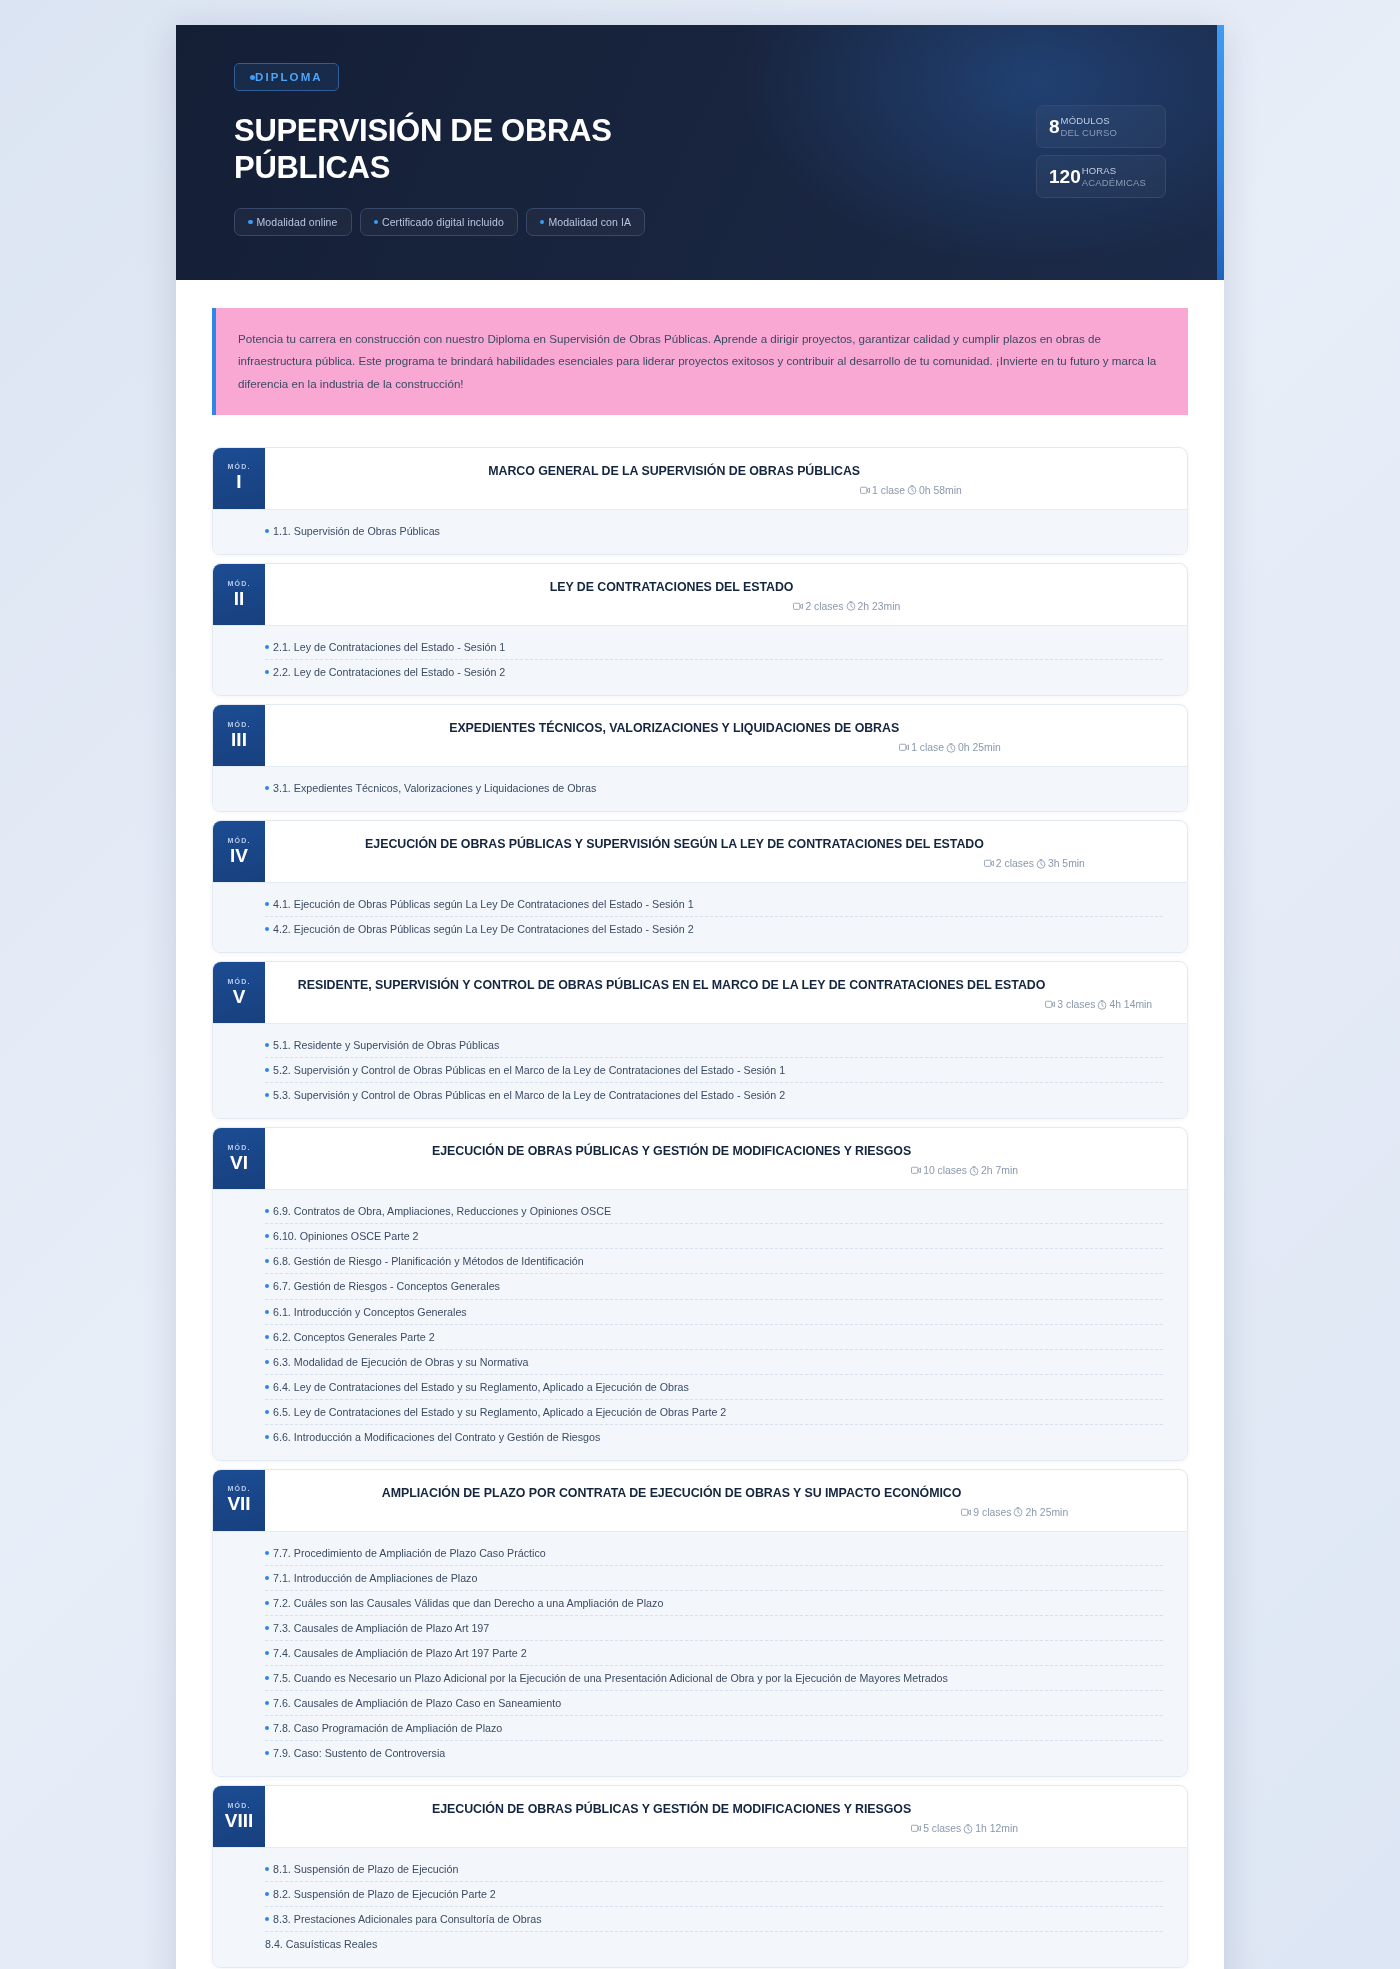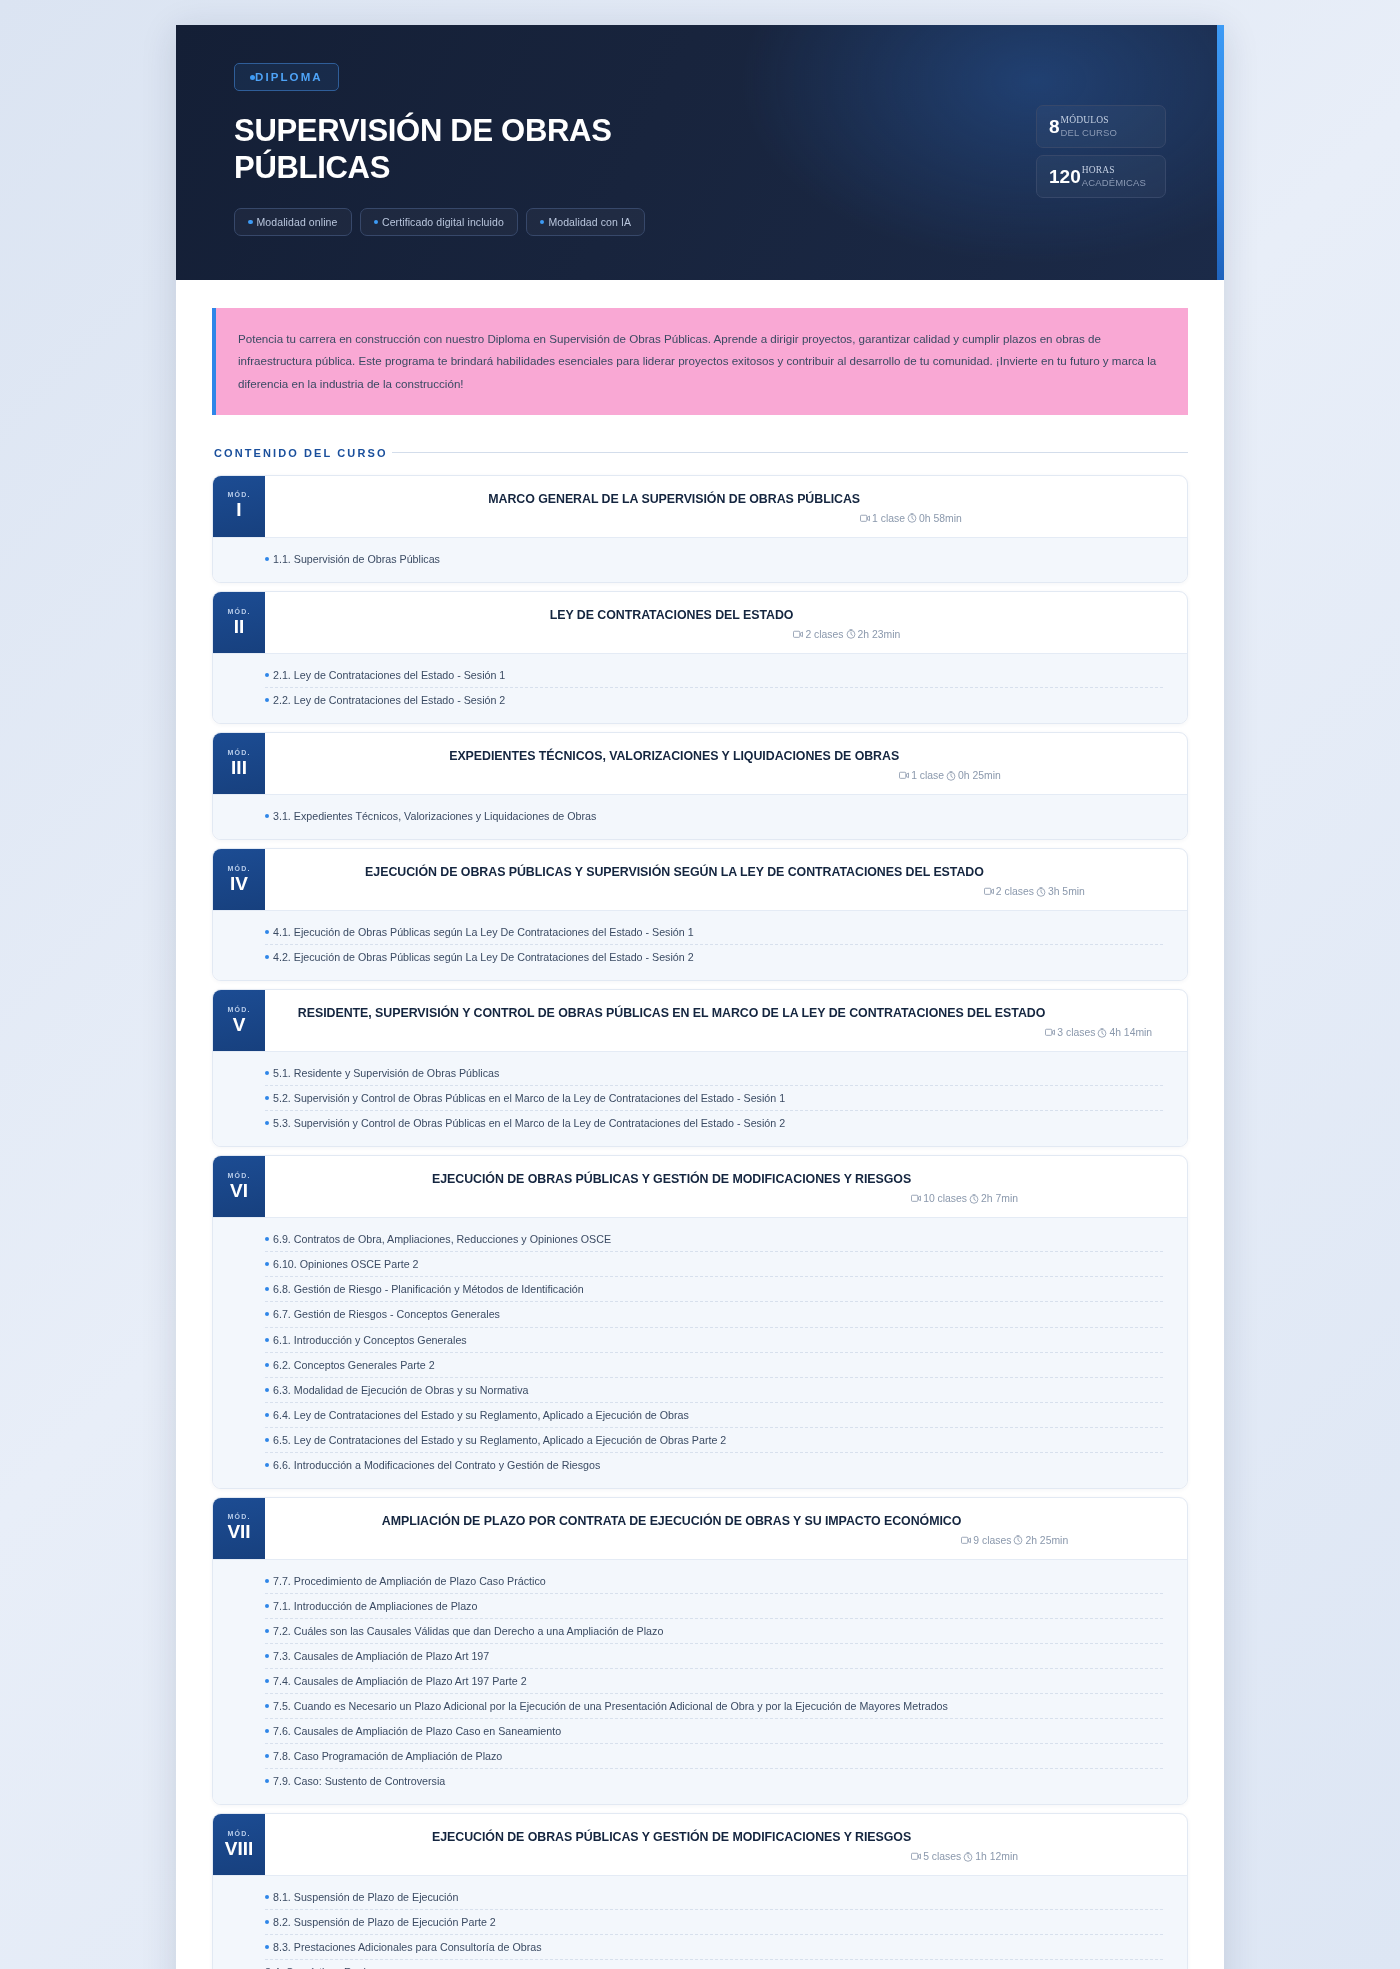--- a/index.html
+++ b/index.html
@@ -91,21 +91,21 @@
     border: 1px solid #37486a;
     border-radius: 7px;
     background: rgba(255,255,255,0.035);
     padding: 9px 12px;
     display: flex;
     align-items: center;
     gap: 1px;
   }
   .stat-num { color: #ffffff; font-size: 19px; font-weight: bold; line-height: 1; }
   .stat-labels { display: flex; flex-direction: column; line-height: 1.22; }
-  .stat-labels .l1 { color: #c3cfe2; font-size: 9.5px; letter-spacing: 0.15px; font-family: Liberation Serif, serif; }
+  .stat-labels .l1 { color: #c3cfe2; font-size: 9.5px; letter-spacing: 0.15px; }
   .stat-labels .l2 { color: #8b9ab5; font-size: 9.5px; letter-spacing: 0.15px; }
 
   
   .content { padding: 28px 36px 34px 36px; }
 
   .intro {
     background: #f9a8d4;
     border-left: 4px solid #2f86e8;
     padding: 20px 26px 20px 22px;
     margin-bottom: 32px;
@@ -268,24 +268,20 @@
       </div>
     </div>
   </div>
 
   <div class="content">
 
     <div class="intro">
       <p>Potencia tu carrera en construcción con nuestro Diploma en Supervisión de Obras Públicas. Aprende a dirigir proyectos, garantizar calidad y cumplir plazos en obras de infraestructura pública. Este programa te brindará habilidades esenciales para liderar proyectos exitosos y contribuir al desarrollo de tu comunidad. ¡Invierte en tu futuro y marca la diferencia en la industria de la construcción!</p>
     </div>
 
-    <div class="section-head">
-      <span class="label">CONTENIDO DEL CURSO</span>
-      <span class="rule"></span>
-    </div>
 
     <div class="modules" id="modules-list">
         <div class="module">
           <div class="mod-top">
             <div class="mod-badge">
               <span class="kicker">MÓD.</span>
               <span class="roman">I</span>
             </div>
             <div class="mod-head">
               <div class="mod-title">MARCO GENERAL DE LA SUPERVISIÓN DE OBRAS PÚBLICAS</div>

